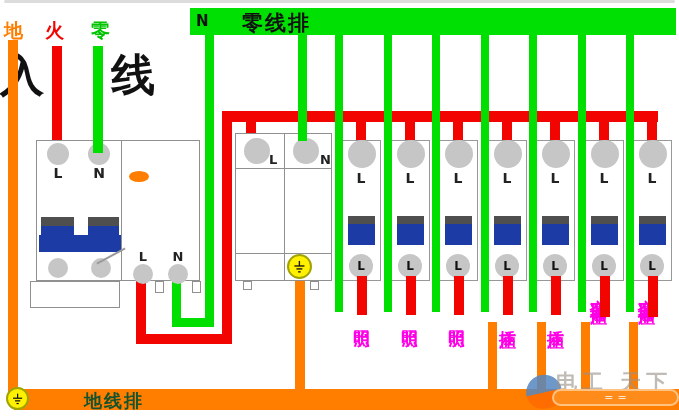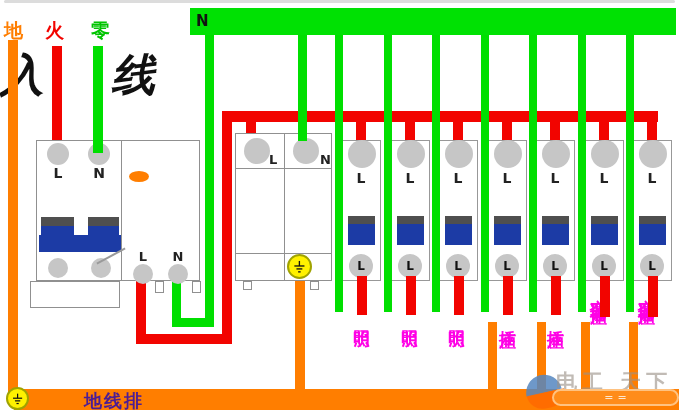--- a/index.html
+++ b/index.html
@@ -12,30 +12,30 @@
   .wire.orange{background:#FF7E00;}
   .wire.over{z-index:4;}
   .wire.out{z-index:6;}
 
   
   .top-edge{left:4px;top:0;width:671px;height:3px;background:#DCDCDC;border-radius:3px;z-index:1;}
 
   
   .in-label{position:absolute;top:18px;font-size:19px;font-weight:bold;z-index:5;}
   .in-title{position:absolute;left:0;top:46px;font-size:44px;font-weight:bold;color:#111;
-            letter-spacing:26px;white-space:nowrap;z-index:1;font-style:italic;}
+            letter-spacing:26px;white-space:nowrap;z-index:1;}
 
   
   .neutral-bar{left:190px;top:8px;width:486px;height:27px;background:#00E103;z-index:2;}
   .neutral-bar .n{position:absolute;left:6px;top:4px;font-size:15px;font-weight:bold;color:#111;}
   .neutral-bar .title{position:absolute;left:52px;top:1px;font-size:21px;font-weight:bold;color:#111;letter-spacing:2px;}
 
   
   .ground-bar{left:14px;top:389px;width:665px;height:21px;background:#FF7E00;z-index:3;}
-  .ground-bar .title{position:absolute;left:70px;top:0px;font-size:18px;font-weight:bold;color:#4c1d95;letter-spacing:2px;}
+  .ground-bar .title{position:absolute;left:70px;top:0px;font-size:18px;font-weight:bold;color:#14532d;letter-spacing:2px;}
 
   .gnd-circle{position:absolute;border-radius:50%;background:#FFF100;border:2px solid #A0A300;
               display:flex;align-items:center;justify-content:center;z-index:5;box-sizing:border-box;}
   .gnd-circle svg{width:80%;height:80%;}
 
   
   .devbox{position:absolute;background:#fff;border:1px solid #909090;box-sizing:border-box;z-index:3;}
   .circ{position:absolute;border-radius:50%;background:#C6C6C6;}
   .lbl{position:absolute;font-weight:bold;color:#222;}
 
@@ -95,20 +95,21 @@
   <span class="in-label" style="left:45px;color:#F20400;">火</span>
   <span class="in-label" style="left:91px;color:#00C400;">零</span>
   <span class="in-title">入 线</span>
 
   <div class="wire orange" style="left:8px;top:40px;width:10px;height:352px;"></div>
   <div class="wire red" style="left:52px;top:46px;width:10px;height:107px;"></div>
   <div class="wire green over" style="left:93px;top:46px;width:10px;height:107px;"></div>
 
   <div class="abs neutral-bar">
     <span class="n">N</span>
+    <span class="title">零线排</span>
   </div>
 
   <div class="abs ground-bar">
     <span class="title">地线排</span>
   </div>
   <div class="gnd-circle" style="left:6px;top:387px;width:23px;height:23px;">
     <svg viewBox="0 0 20 20" stroke="#111" stroke-width="1.6" fill="none">
       <line x1="10" y1="3.5" x2="10" y2="9.5"></line>
         <line x1="4" y1="9.5" x2="16" y2="9.5"></line>
       <line x1="6.5" y1="13" x2="13.5" y2="13"></line>

